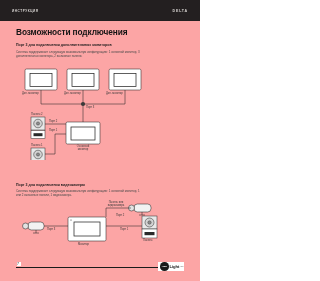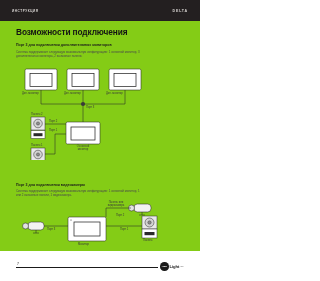--- a/index.html
+++ b/index.html
@@ -2,21 +2,21 @@
 <html><head>
 <meta charset="utf-8">
 <style>
   * { box-sizing: border-box; margin: 0; padding: 0; }
   html, body {
     width: 200px; height: 281px;
     background: #ffffff;
     font-family: "Liberation Sans", sans-serif;
     overflow: hidden;
   }
-  .page { position: relative; width: 200px; height: 251px; background: #84cc16; }
+  .page { position: relative; width: 200px; height: 281px; background: #fca5a5; }
 
   
   .header {
     position: absolute; left: 0; top: 0; width: 200px; height: 21px;
     background: #231f20;
     display: flex; align-items: center; justify-content: space-between;
     padding: 0 12px;
   }
   .header-label {
     color: #d8d5d2; font-size: 3.1px; letter-spacing: .55px;

